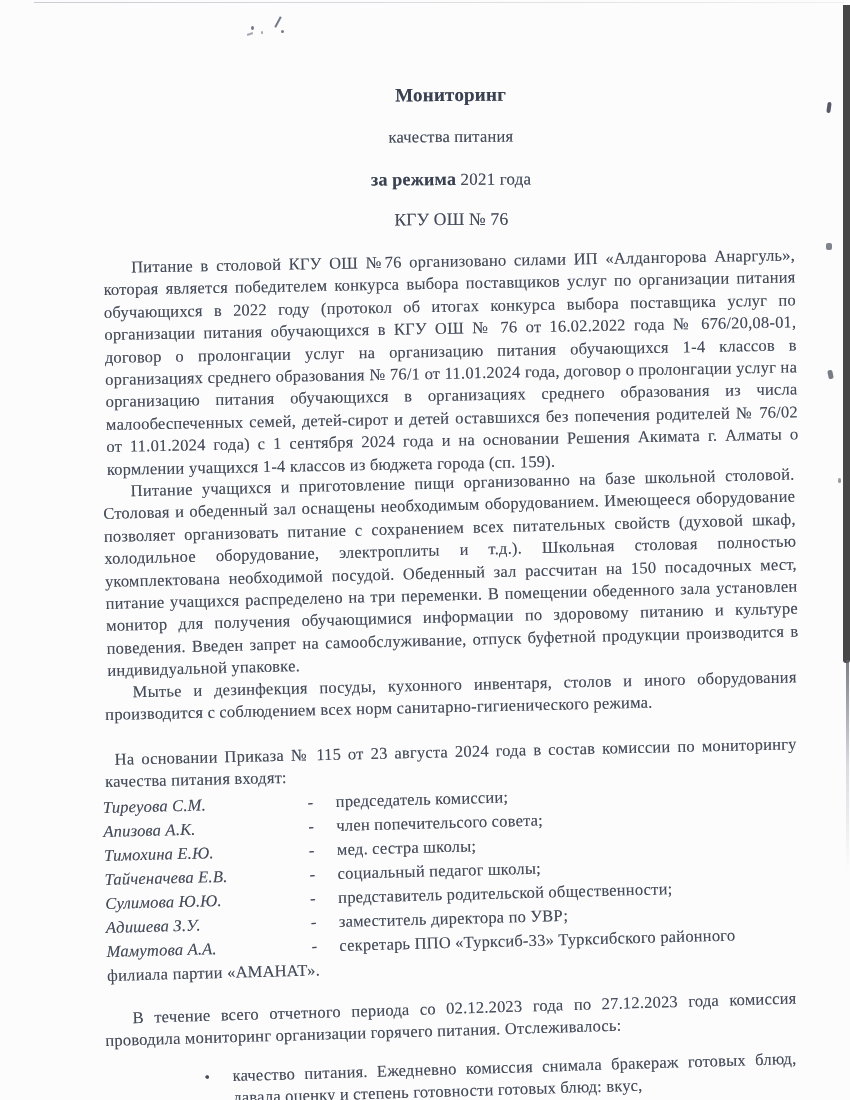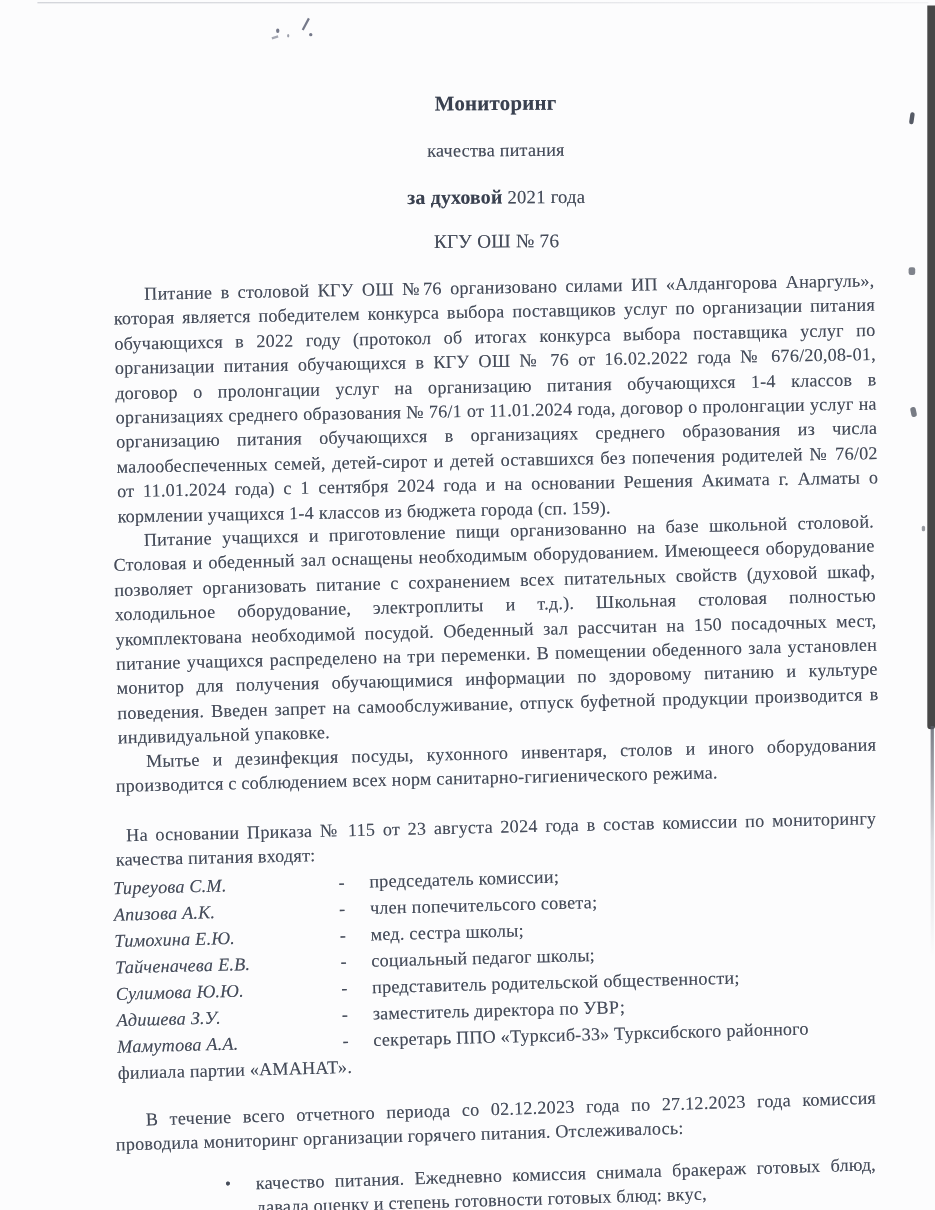--- a/index.html
+++ b/index.html
@@ -72,21 +72,21 @@
   <div class="hw m2"></div>
   <div class="hw m3"></div>
   <div class="hw m4"></div>
   <div class="hw m5"></div>
 
   <div class="content">
 
     <div class="title-block">
       <div class="t1">Мониторинг</div>
       <div class="t2">качества питания</div>
-      <div class="t3"><span class="b">за духовой</span><span> 2021 года</span></div>
+      <div class="t3"><span class="b">за режима</span><span> 2021 года</span></div>
       <div class="t4">КГУ ОШ № 76</div>
     </div>
 
     <div class="sec-p1">
       <p class="body">Питание в столовой КГУ ОШ №76 организовано силами ИП «Алдангорова Анаргуль», которая является победителем конкурса выбора поставщиков услуг по организации питания обучающихся в 2022 году (протокол об итогах конкурса выбора поставщика услуг по организации питания обучающихся в КГУ ОШ № 76 от 16.02.2022 года № 676/20,08-01, договор о пролонгации услуг на организацию питания обучающихся 1-4 классов в организациях среднего образования № 76/1 от 11.01.2024 года, договор о пролонгации услуг на организацию питания обучающихся в организациях среднего образования из числа малообеспеченных семей, детей-сирот и детей оставшихся без попечения родителей № 76/02 от 11.01.2024 года) с 1 сентября 2024 года и на основании Решения Акимата г. Алматы о кормлении учащихся 1-4 классов из бюджета города (сп. 159).</p>
     </div>
 
     <div class="sec-p2">
       <p class="body">Питание учащихся и приготовление пищи организованно на базе школьной столовой. Столовая и обеденный зал оснащены необходимым оборудованием. Имеющееся оборудование позволяет организовать питание с сохранением всех питательных свойств (духовой шкаф, холодильное оборудование, электроплиты и т.д.). Школьная столовая полностью укомплектована необходимой посудой. Обеденный зал рассчитан на 150 посадочных мест, питание учащихся распределено на три переменки. В помещении обеденного зала установлен монитор для получения обучающимися информации по здоровому питанию и культуре поведения. Введен запрет на самообслуживание, отпуск буфетной продукции производится в индивидуальной упаковке.</p>
     </div>

